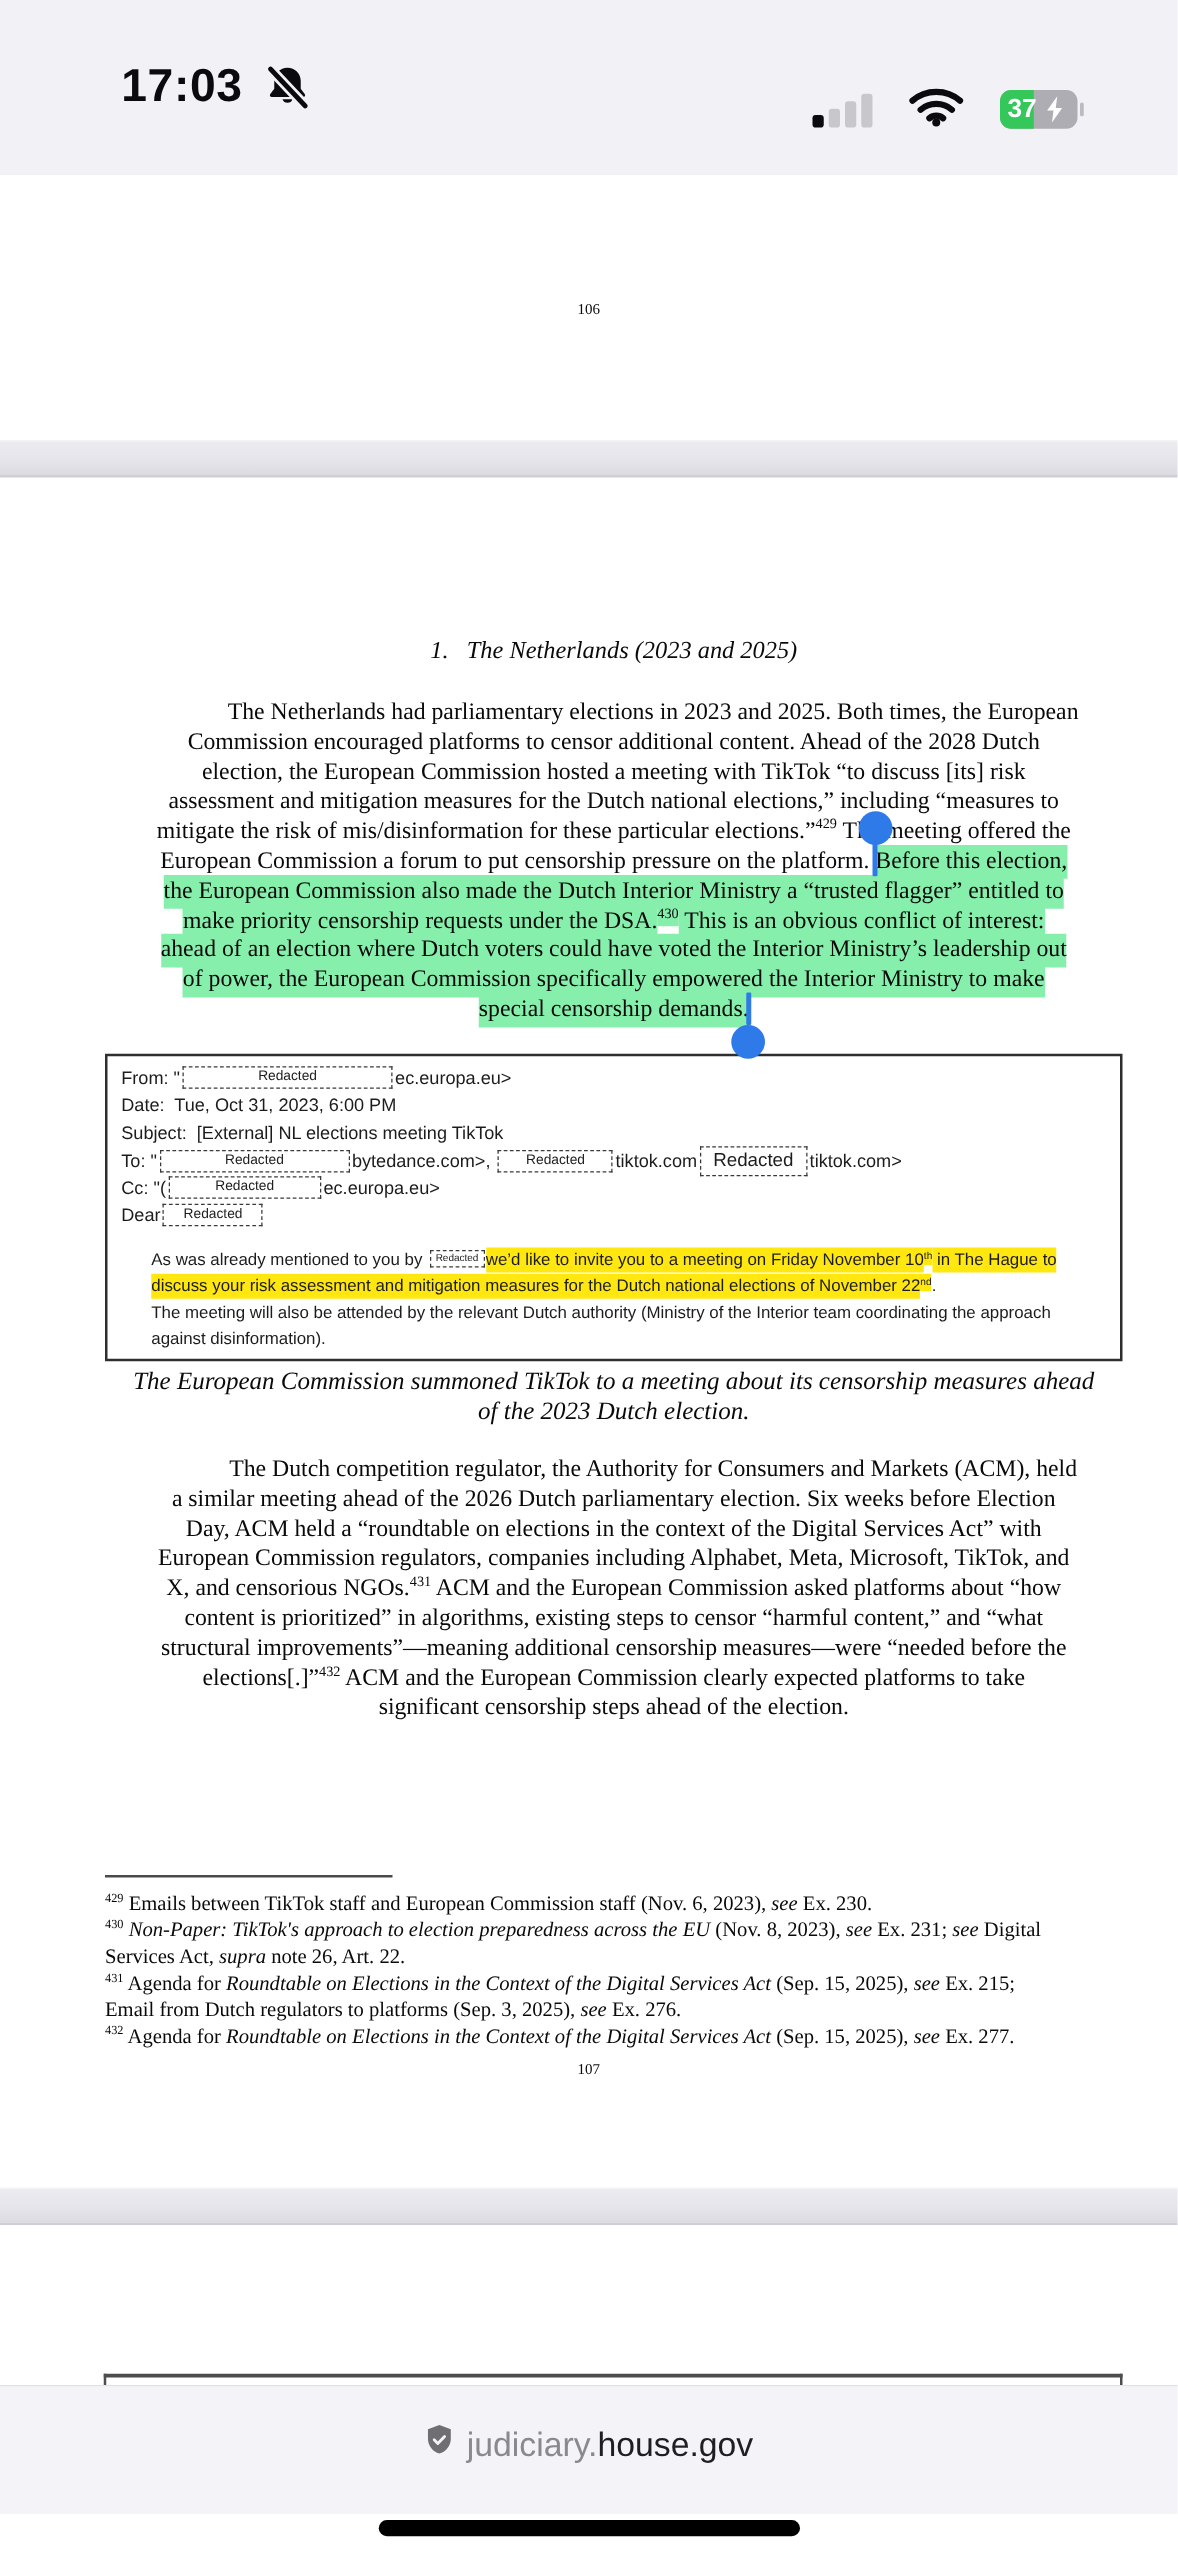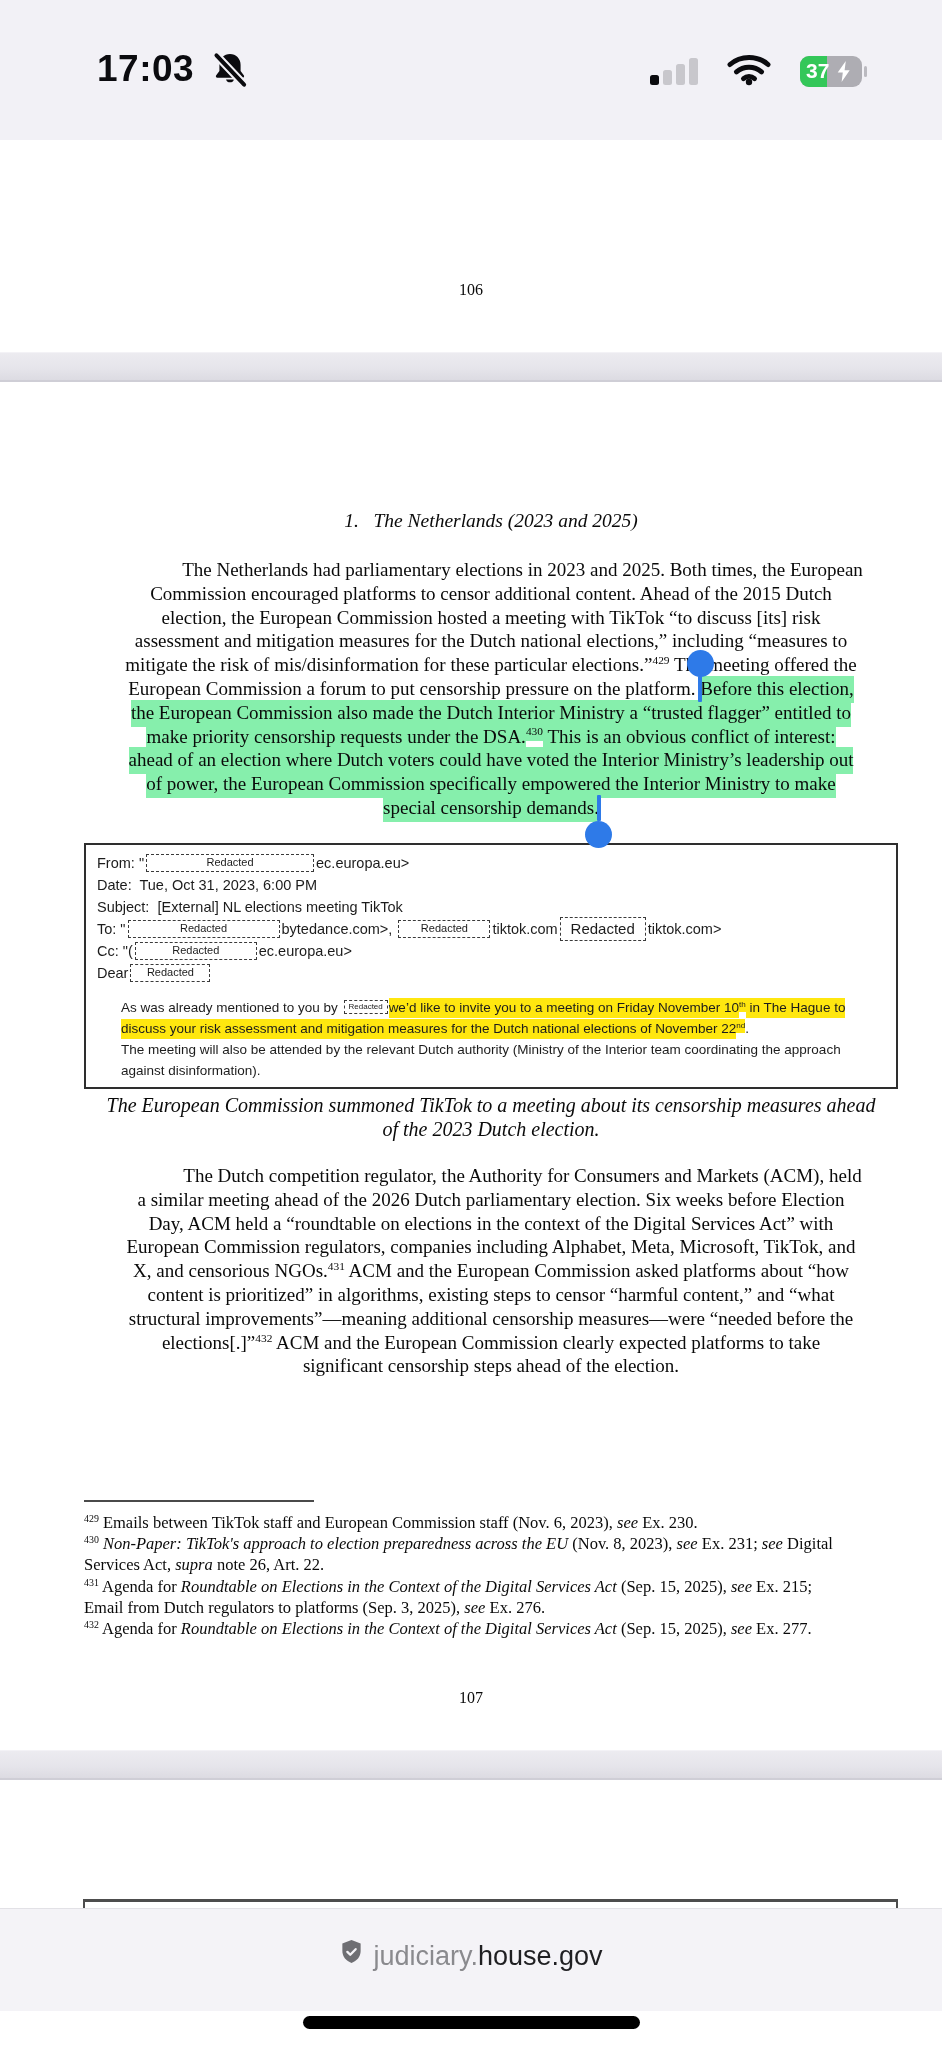--- a/index.html
+++ b/index.html
@@ -9,33 +9,33 @@
     font-family:"Liberation Serif","DejaVu Serif",serif;
     color:#0a0a0a;
     -webkit-font-smoothing:antialiased;
   }
 
   
   .status-bar { position:absolute; top:0; left:0; width:942px; height:140px; background:#f2f1f6; z-index:30;padding-left:36px; }
   .sb-time { position:absolute; left:97px; top:48px; font-family:"Liberation Sans","DejaVu Sans",sans-serif;
              font-size:37px; font-weight:700; letter-spacing:.5px; color:#0b0b0f; }
   .sb-bell { position:absolute; left:210px; top:50px; }
-  .sb-right { position:absolute; right:80px; top:52px; display:flex; align-items:center; gap:28px;text-align:right; }
+  .sb-right { position:absolute; right:80px; top:68px; display:flex; align-items:center; gap:28px;text-align:right; }
   .sb-signal { display:flex; align-items:flex-end; gap:4px; height:28px; }
   .sb-signal i { display:block; width:9px; border-radius:2.5px; background:#c8c7cc; }
   .sb-signal i.on { background:#0b0b0f; }
   .battery { position:relative; width:62px; height:31px; border-radius:9px; background:#aeadb3; overflow:visible; }
   .battery .fill { position:absolute; left:0; top:0; bottom:0; width:27px; background:#34c759; border-radius:9px 0 0 9px; }
   .battery .pct { position:absolute; left:6px; top:50%; transform:translateY(-52%);
                   font-family:"Liberation Sans","DejaVu Sans",sans-serif; font-size:21px; font-weight:700; color:#ffffff; }
   .battery .bolt { position:absolute; left:36px; top:5px; }
   .battery .cap { position:absolute; right:-5px; top:10px; width:3.5px; height:11px; border-radius:2px; background:#bbbac0; }
 
   
-  .page-num { position:absolute; left:0; width:942px; text-align:center; font-size:16px;margin-top:41px; }
+  .page-num { position:absolute; left:0; width:942px; text-align:center; font-size:12px; }
   .page-divider { position:absolute; left:0; width:942px; height:30px;
                   background:linear-gradient(180deg,#ecebf0 0%,#e6e5eb 55%,#dcdbe2 100%);
                   border-top:1px solid #f3f2f6; border-bottom:2px solid #cfced6; }
 
   
   .doc-block { position:absolute; left:84px; width:814px; }
   .heading { font-style:italic; font-size:19.5px; text-align:center; white-space:pre; }
   .doc-lines .line { height:23.8px; line-height:23.8px; font-size:19px; white-space:pre;text-align:center; }
   .line.ind { padding-left:63px; }
   sup { font-size:60%; line-height:0; vertical-align:super; }
@@ -126,21 +126,21 @@
   </div>
 </div>
 
 <div class="page-num" style="top:240px">106</div>
 <div class="page-divider" style="top:352px"></div>
 
 <div class="doc-block heading" style="top:510px">1.   The Netherlands (2023 and 2025)</div>
 
 <div class="doc-block doc-lines" style="top:558px">
     <div class="line ind"><span>The Netherlands had parliamentary elections in 2023 and 2025. Both times, the European</span></div>
-    <div class="line"><span>Commission encouraged platforms to censor additional content. Ahead of the 2015 Dutch</span></div>
+    <div class="line"><span>Commission encouraged platforms to censor additional content. Ahead of the 2028 Dutch</span></div>
     <div class="line"><span>election, the European Commission hosted a meeting with TikTok “to discuss [its] risk</span></div>
     <div class="line"><span>assessment and mitigation measures for the Dutch national elections,” including “measures to</span></div>
     <div class="line"><span>mitigate the risk of mis/disinformation for these particular elections.”</span><sup>429</sup><span> The meeting offered the</span></div>
     <div class="line"><span>European Commission a forum to put censorship pressure on the platform. </span><span class="sel-handle start"></span><span class="hl-b">Before this election,</span></div>
     <div class="line"><span class="hl-b">the European Commission also made the Dutch Interior Ministry a “trusted flagger” entitled to</span></div>
     <div class="line"><span class="hl-b">make priority censorship requests under the DSA.</span><sup class="hl-b">430</sup><span class="hl-b"> This is an obvious conflict of interest:</span></div>
     <div class="line"><span class="hl-b">ahead of an election where Dutch voters could have voted the Interior Ministry’s leadership out</span></div>
     <div class="line"><span class="hl-b">of power, the European Commission specifically empowered the Interior Ministry to make</span></div>
     <div class="line"><span class="hl-b">special censorship demands.</span><span class="sel-handle end"></span></div>
   </div>

